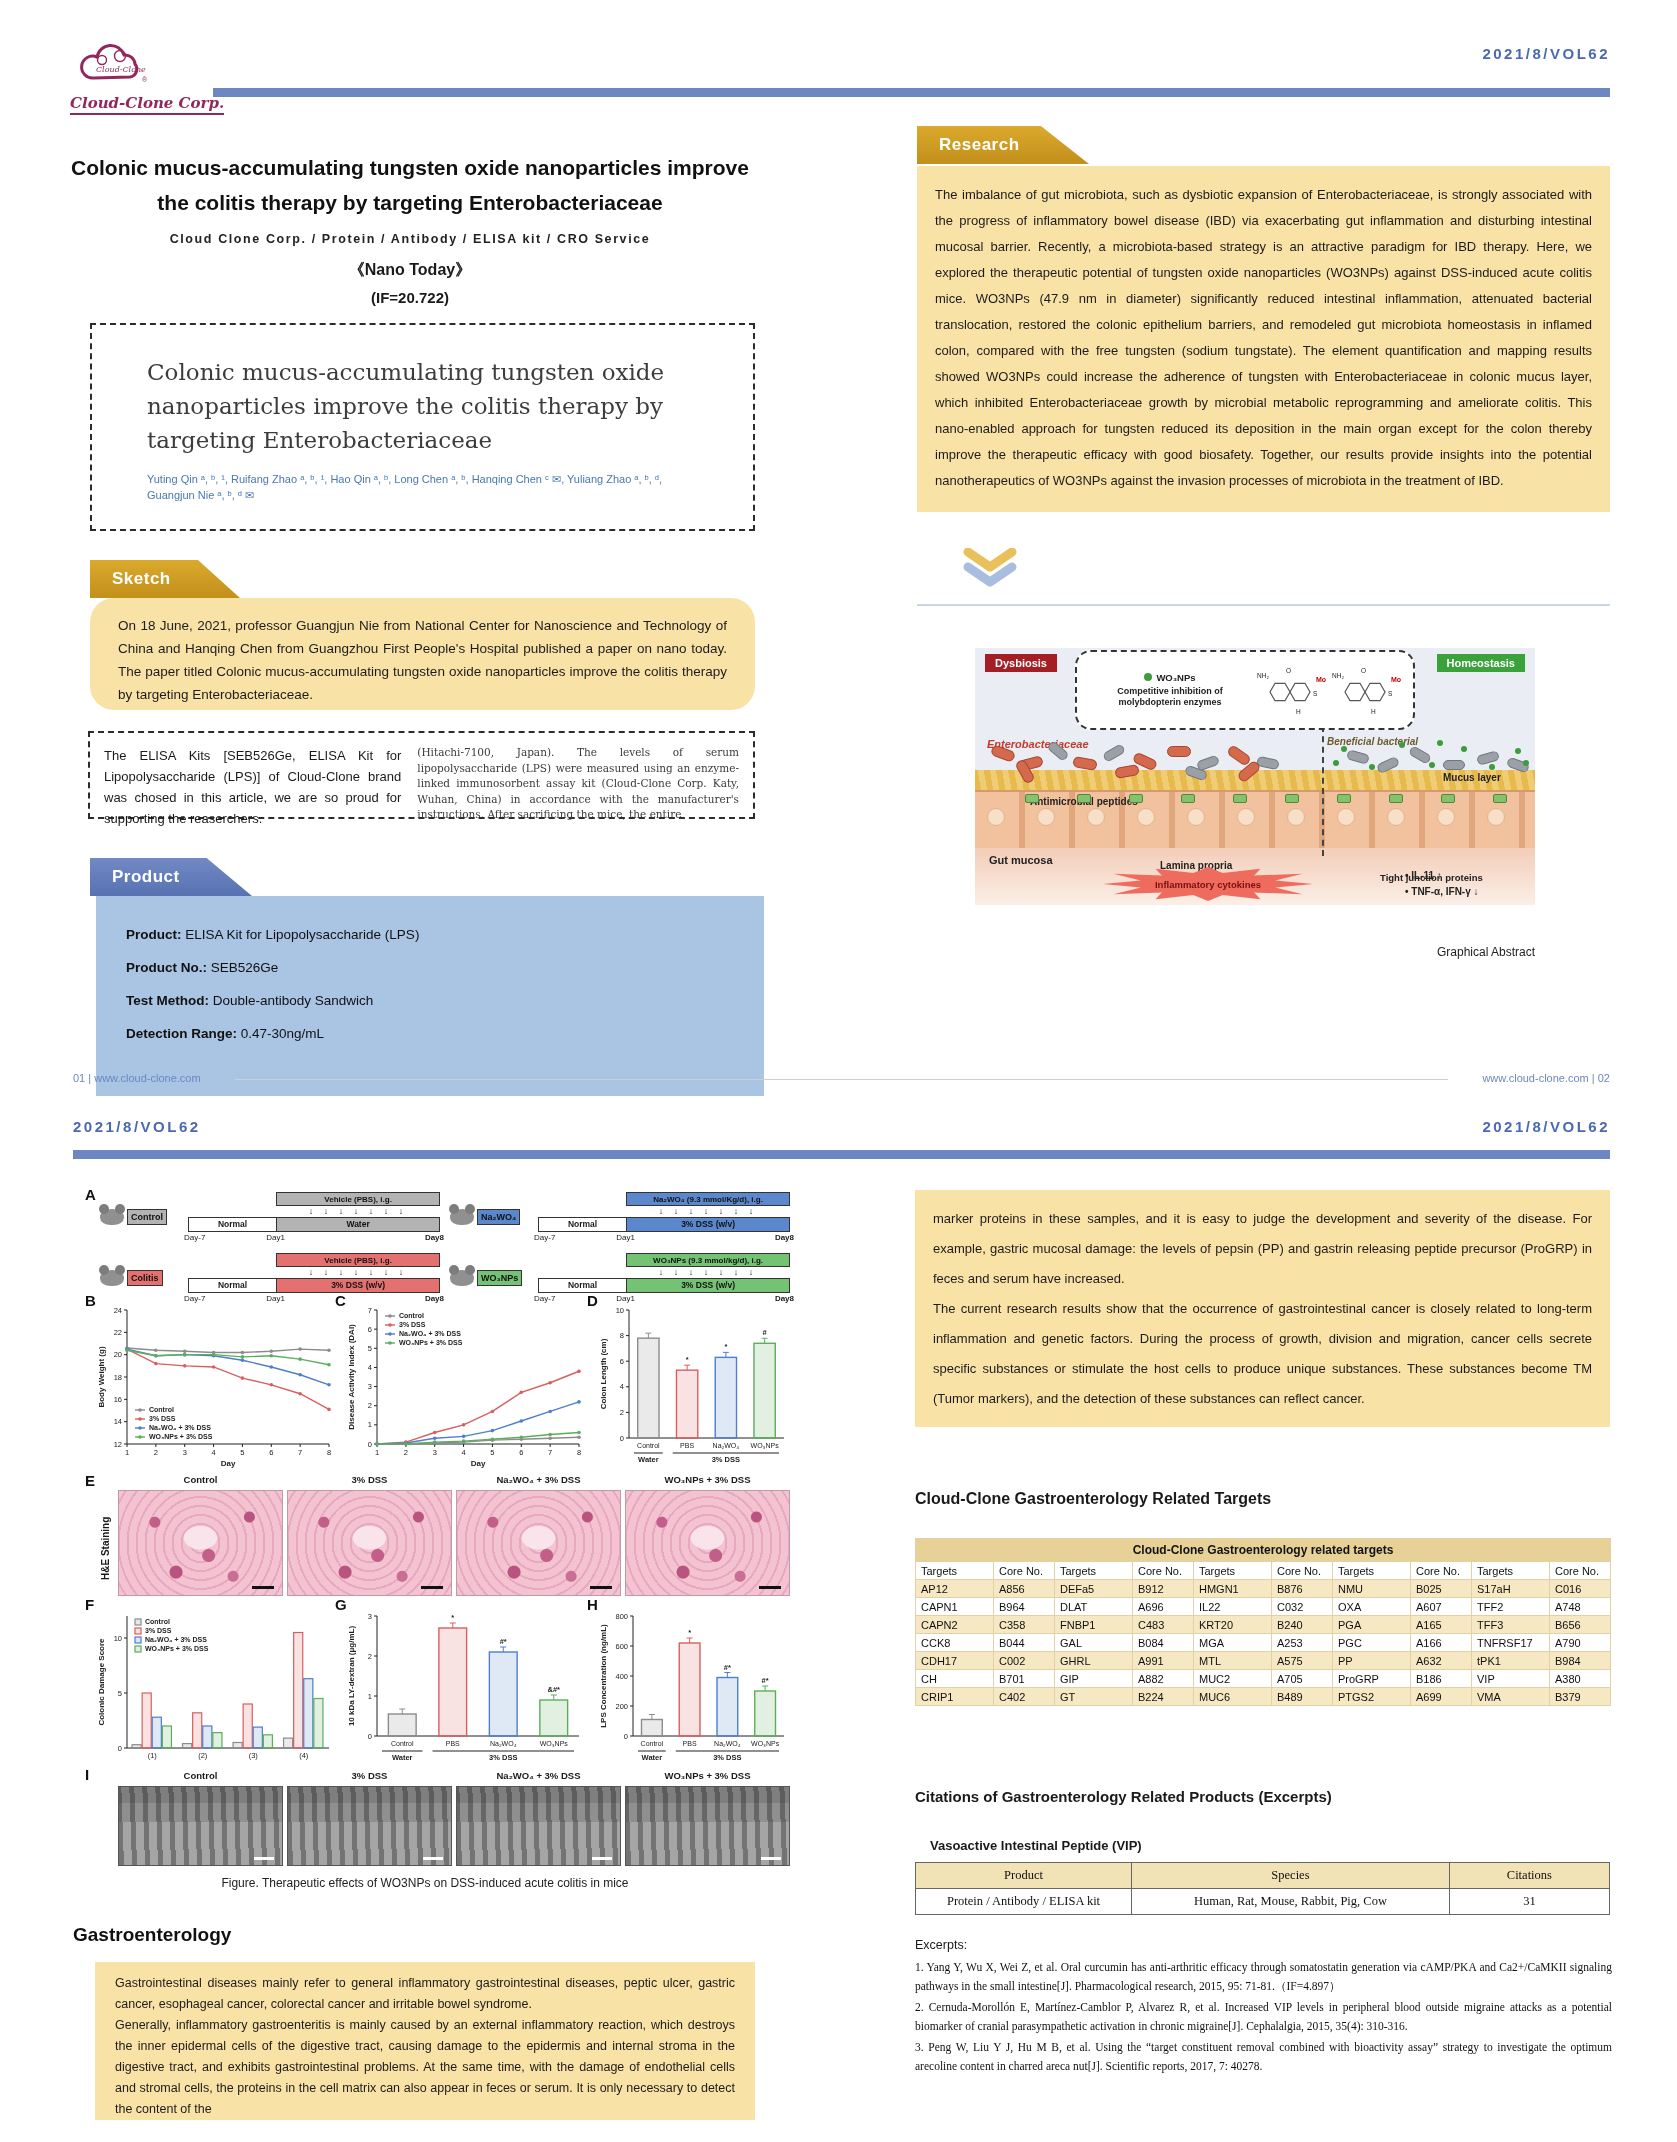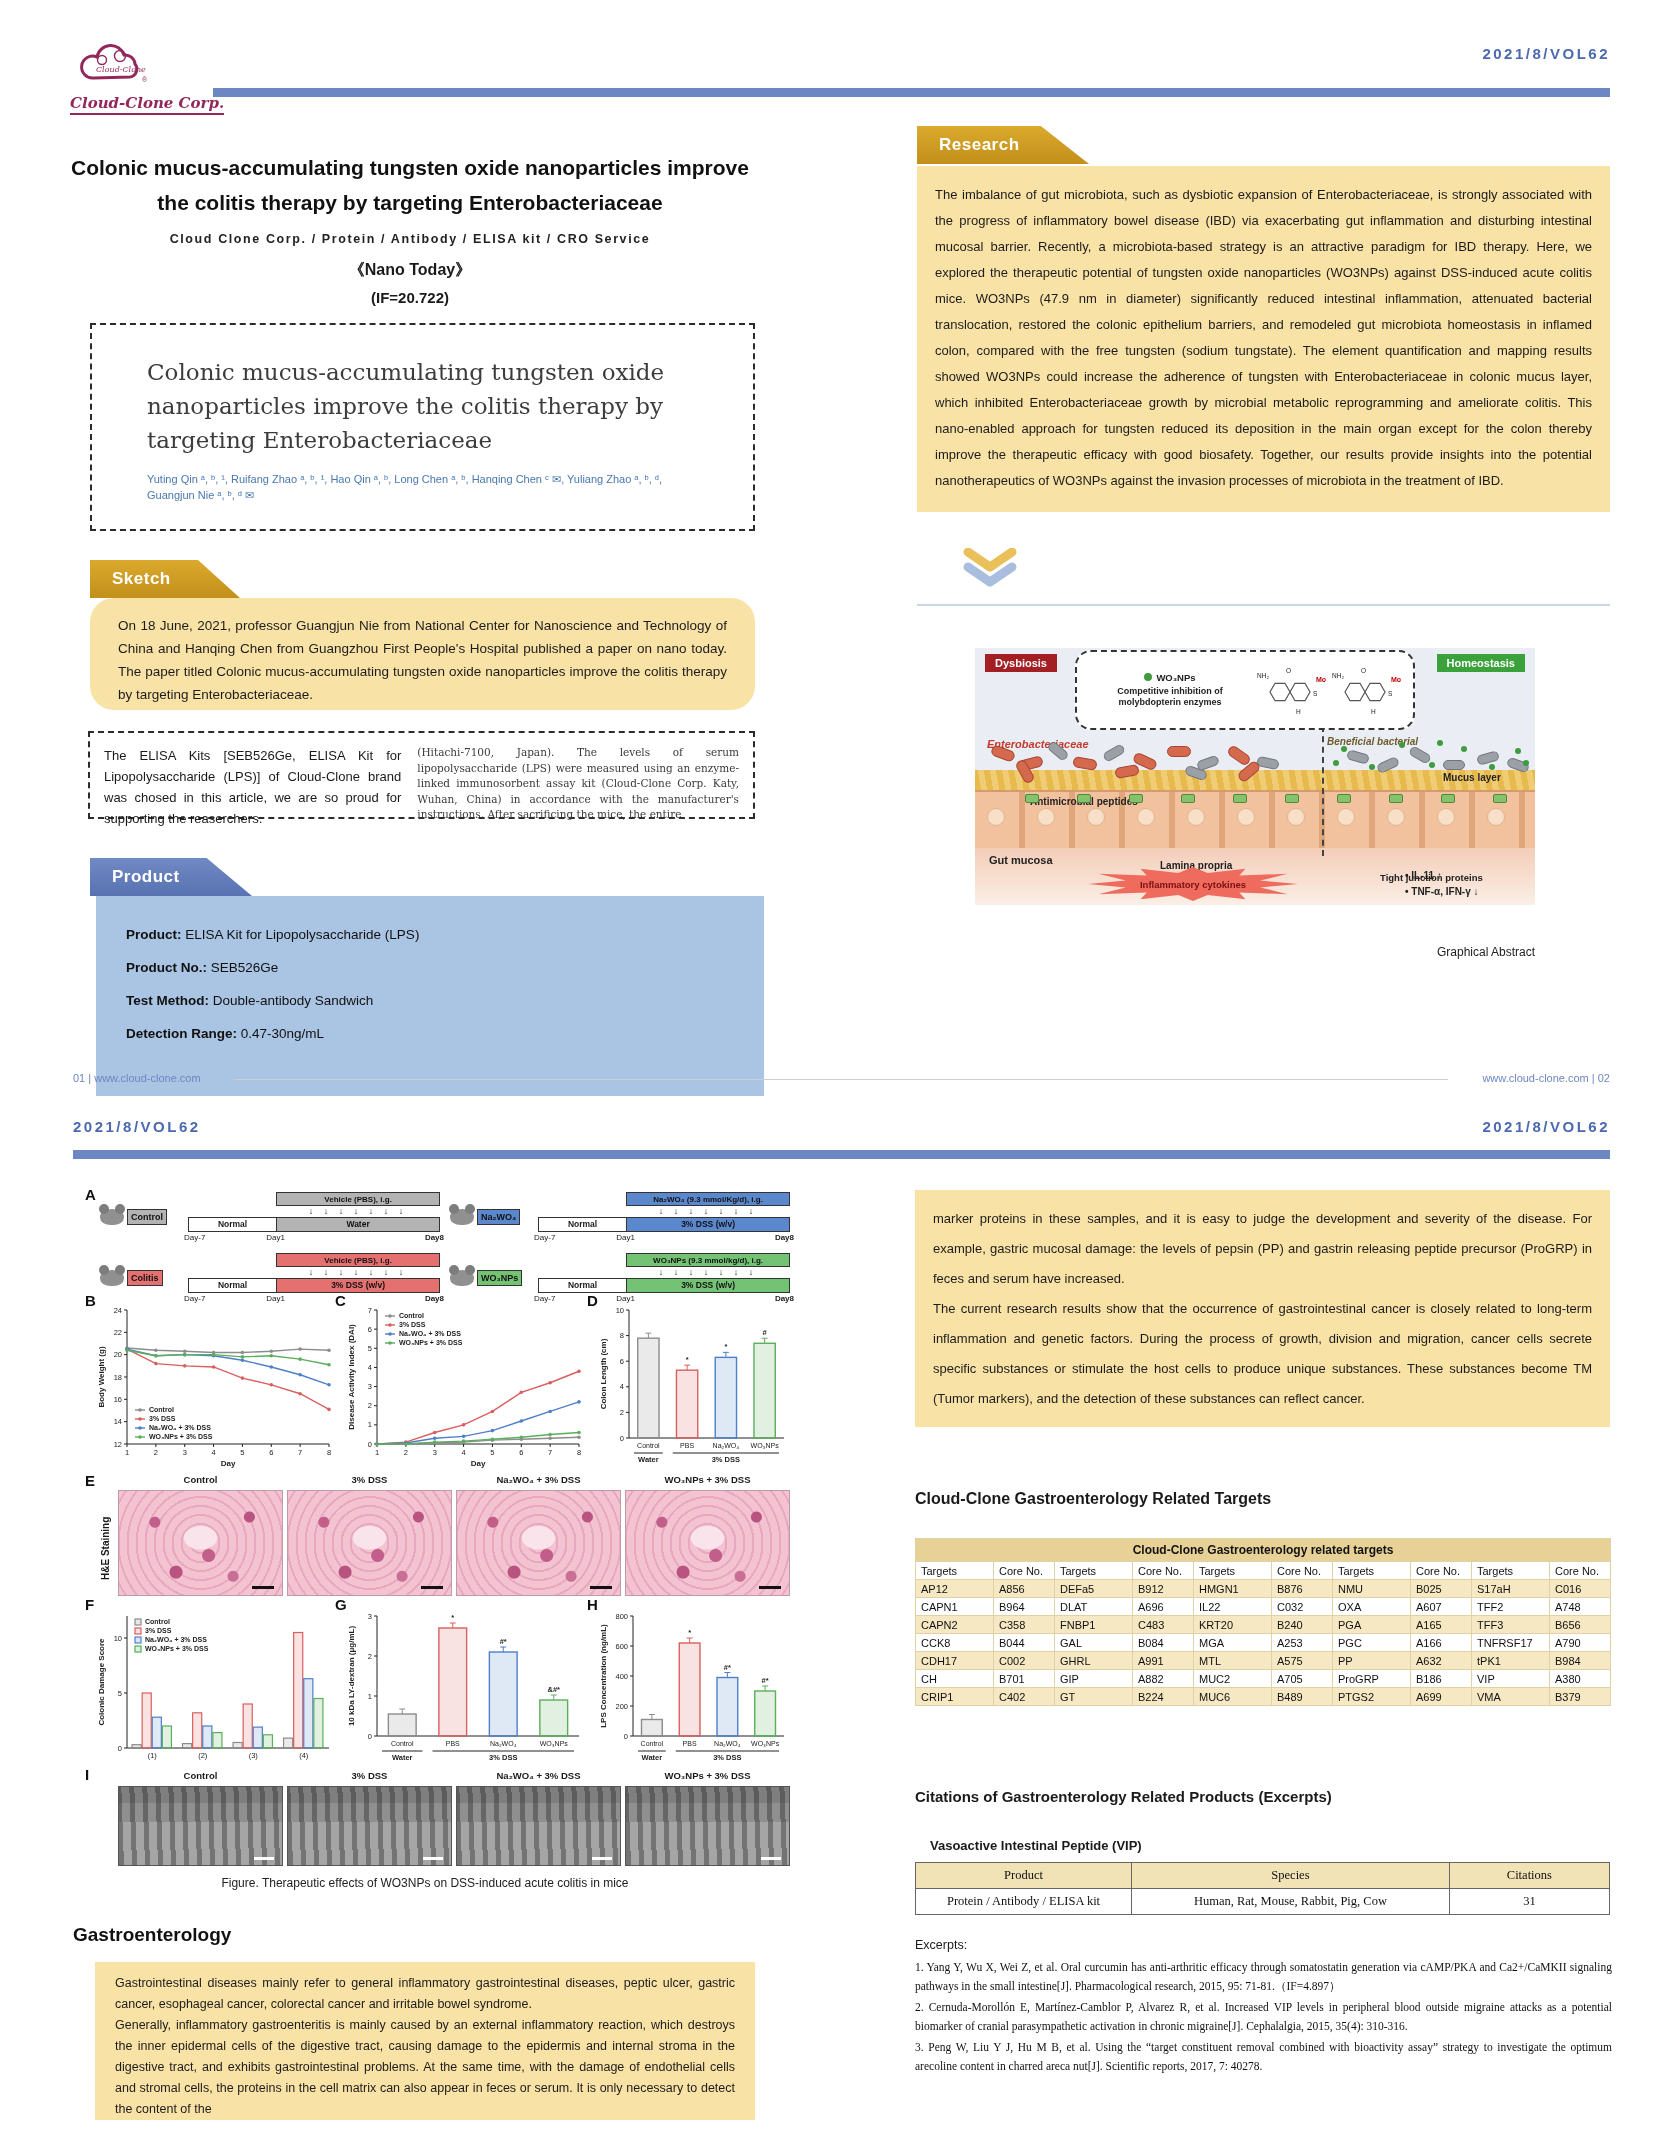--- a/index.html
+++ b/index.html
@@ -78,21 +78,21 @@
   .epi{position:absolute;left:0;top:142px;width:100%;height:58px;
        background:repeating-linear-gradient(90deg,#F2C29E 0 44px,#E0A67C 44px 50px);border-top:2px solid #D79A6F;}
   .botzone{position:absolute;left:0;top:200px;width:100%;height:57px;background:linear-gradient(180deg,#F3CDB8,#FBEFE7);}
   .gadiv{position:absolute;left:62%;top:78px;height:130px;border-left:2px dashed #444;}
   .pill{position:absolute;border-radius:8px;}
   .pill.r{width:22px;height:9px;background:#D4694E;border:1px solid #A84631;}
   .pill.y{width:20px;height:8px;background:#9AA0A6;border:1px solid #6F767E;}
   .npdot{position:absolute;width:6px;height:6px;border-radius:50%;background:#3E9B3E;}
   .nuc{position:absolute;width:16px;height:16px;border-radius:50%;background:#F8DFC8;border:1px solid #E2B48F;}
   .junc{position:absolute;width:12px;height:7px;background:#86C16B;border:1px solid #4C8A3C;border-radius:2px;}
-  .starburst{position:absolute;left:113px;top:219px;width:210px;height:34px;background:#EE6B5E;
+  .starburst{position:absolute;left:128px;top:219px;width:210px;height:34px;background:#EE6B5E;
              display:flex;align-items:center;justify-content:center;font-size:9.5px;font-weight:bold;color:#7A1010;
              clip-path:polygon(50% 0%,57% 18%,75% 5%,72% 25%,95% 20%,82% 40%,100% 50%,82% 60%,95% 80%,72% 75%,75% 95%,57% 82%,50% 100%,43% 82%,25% 95%,28% 75%,5% 80%,18% 60%,0% 50%,18% 40%,5% 20%,28% 25%,25% 5%,43% 18%);}
   .gabullet{position:absolute;left:430px;font-size:10px;color:#222;font-weight:bold;}
 
   
   .plabel{font-size:15px;font-weight:bold;color:#111;}
   .apgrid{display:grid;grid-template-columns:340px 340px;grid-column-gap:10px;grid-row-gap:10px;width:690px;}
   .acell{display:flex;align-items:flex-end;}
   .amouse{display:flex;align-items:center;width:88px;flex-shrink:0;margin-bottom:18px;}
   .mouse{width:24px;height:16px;background:#909090;border-radius:50% 50% 45% 45%;position:relative;margin-right:3px;flex-shrink:0;}

